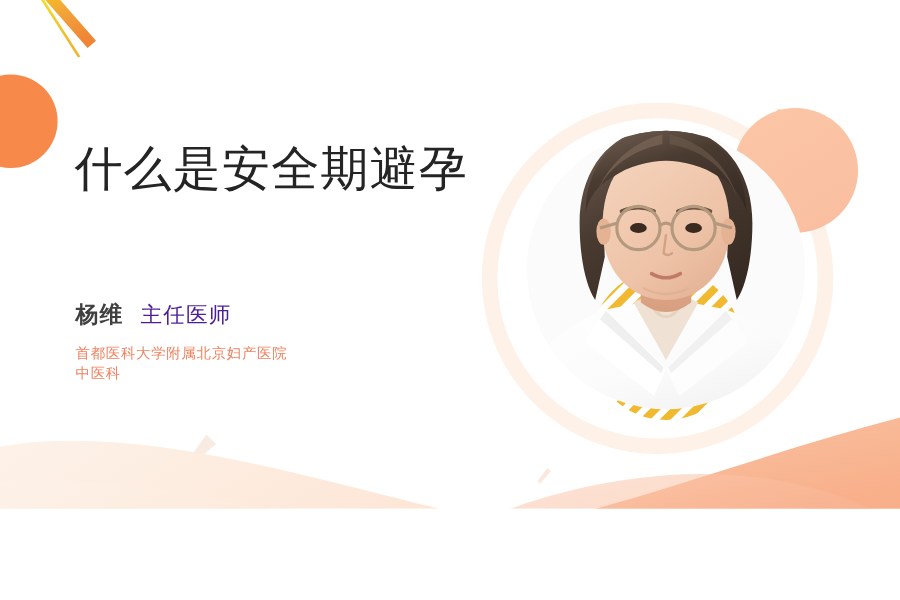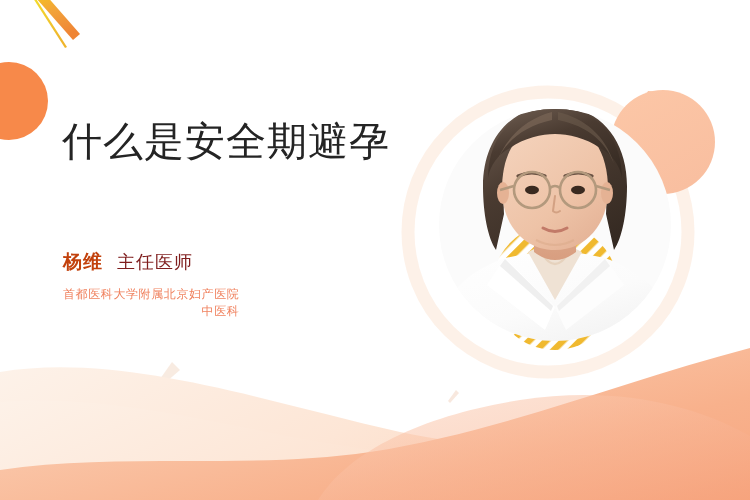--- a/index.html
+++ b/index.html
@@ -6,24 +6,23 @@
     margin: 0;
     padding: 0;
     background: #ffffff;
   }
   body {
     font-family: "Liberation Sans", "DejaVu Sans", sans-serif;
   }
   #card {
     position: relative;
     width: 750px;
-    height: 500px;
+    height: 424px;
     overflow: hidden;
     background: #ffffff;
-    text-align: right;
   }
   .layer {
     position: absolute;
     top: 0; left: 0;
     width: 750px;
     height: 500px;
   }
   
   #title {
     position: absolute;
@@ -38,28 +37,28 @@
   }
   #doctor-line {
     position: absolute;
     left: 63px;
     top: 249px;
     white-space: nowrap;
   }
   #doctor-name {
     font-size: 19px;
     font-weight: bold;
-    color: #c2410c;
+    color: #404040;
     letter-spacing: 1px;
     font-family: Liberation Mono, monospace;
   }
   #doctor-title {
     font-size: 18px;
     font-weight: normal;
-    color: #7f1d1d;
+    color: #4c1d95;
     letter-spacing: 1px;
     margin-left: 14px;
   }
   #hospital {
     position: absolute;
     left: 63px;
     top: 286px;
     font-size: 12px;
     line-height: 1.45;
     color: #f0825f;

